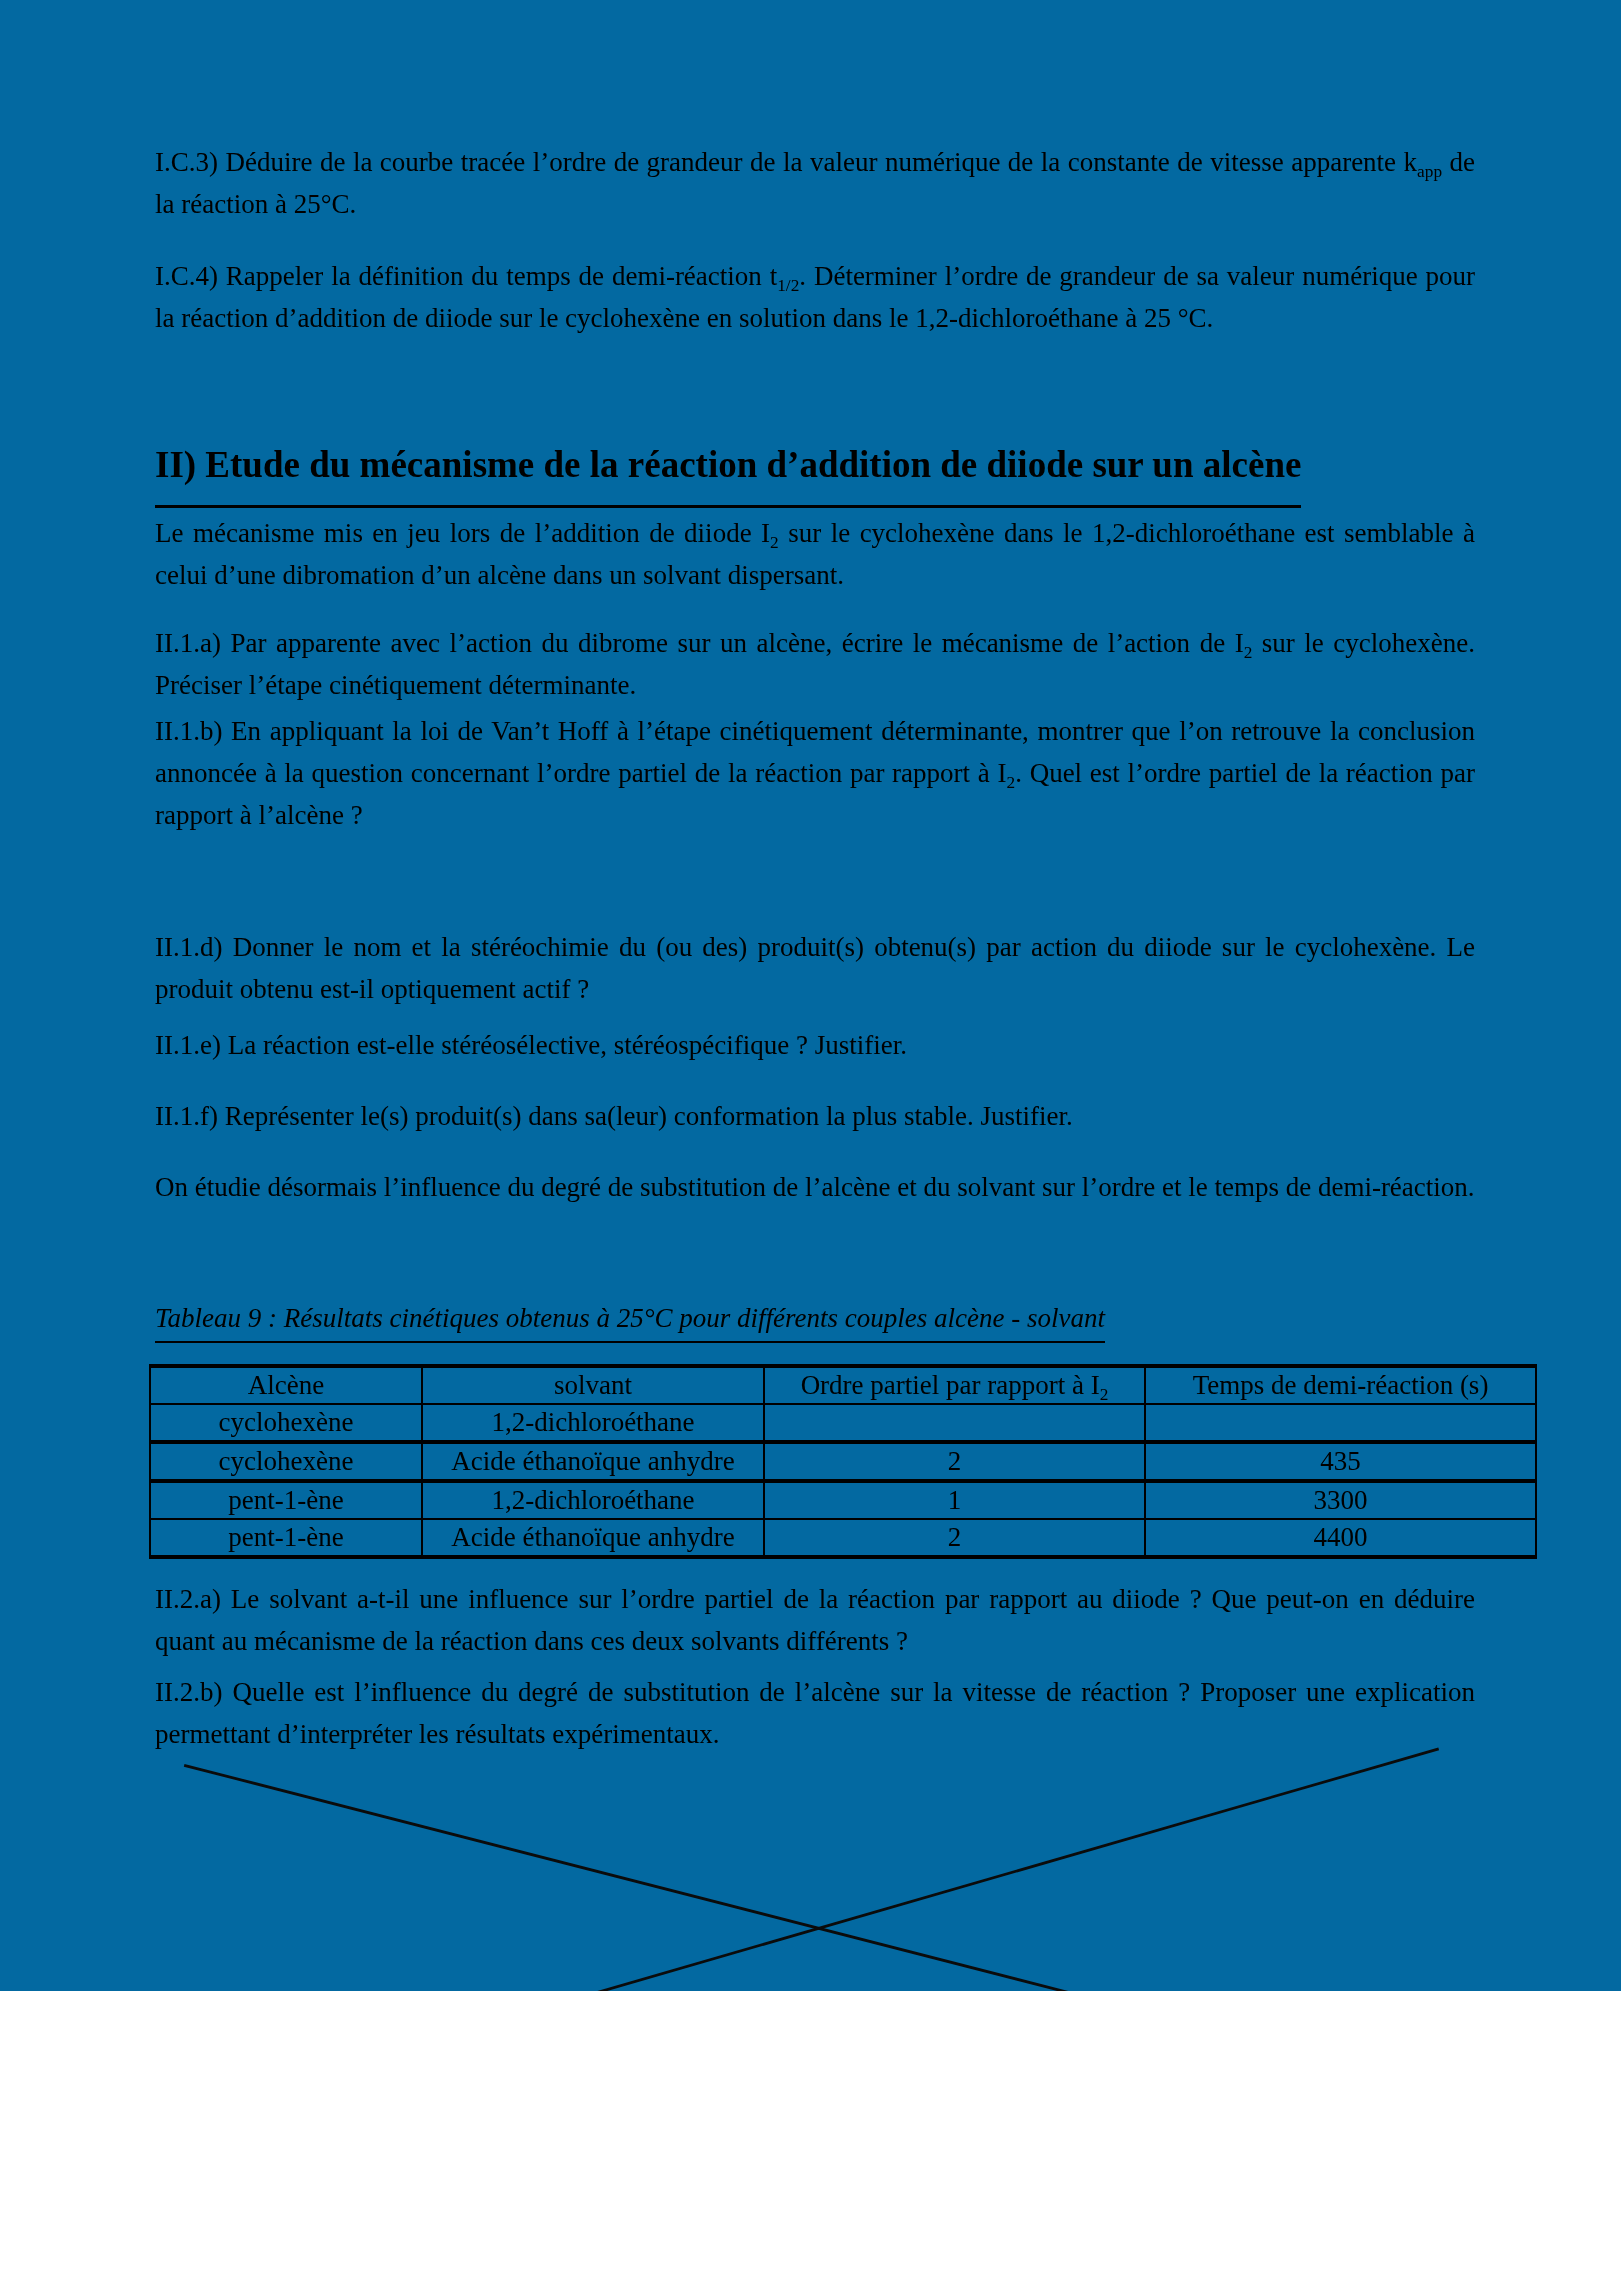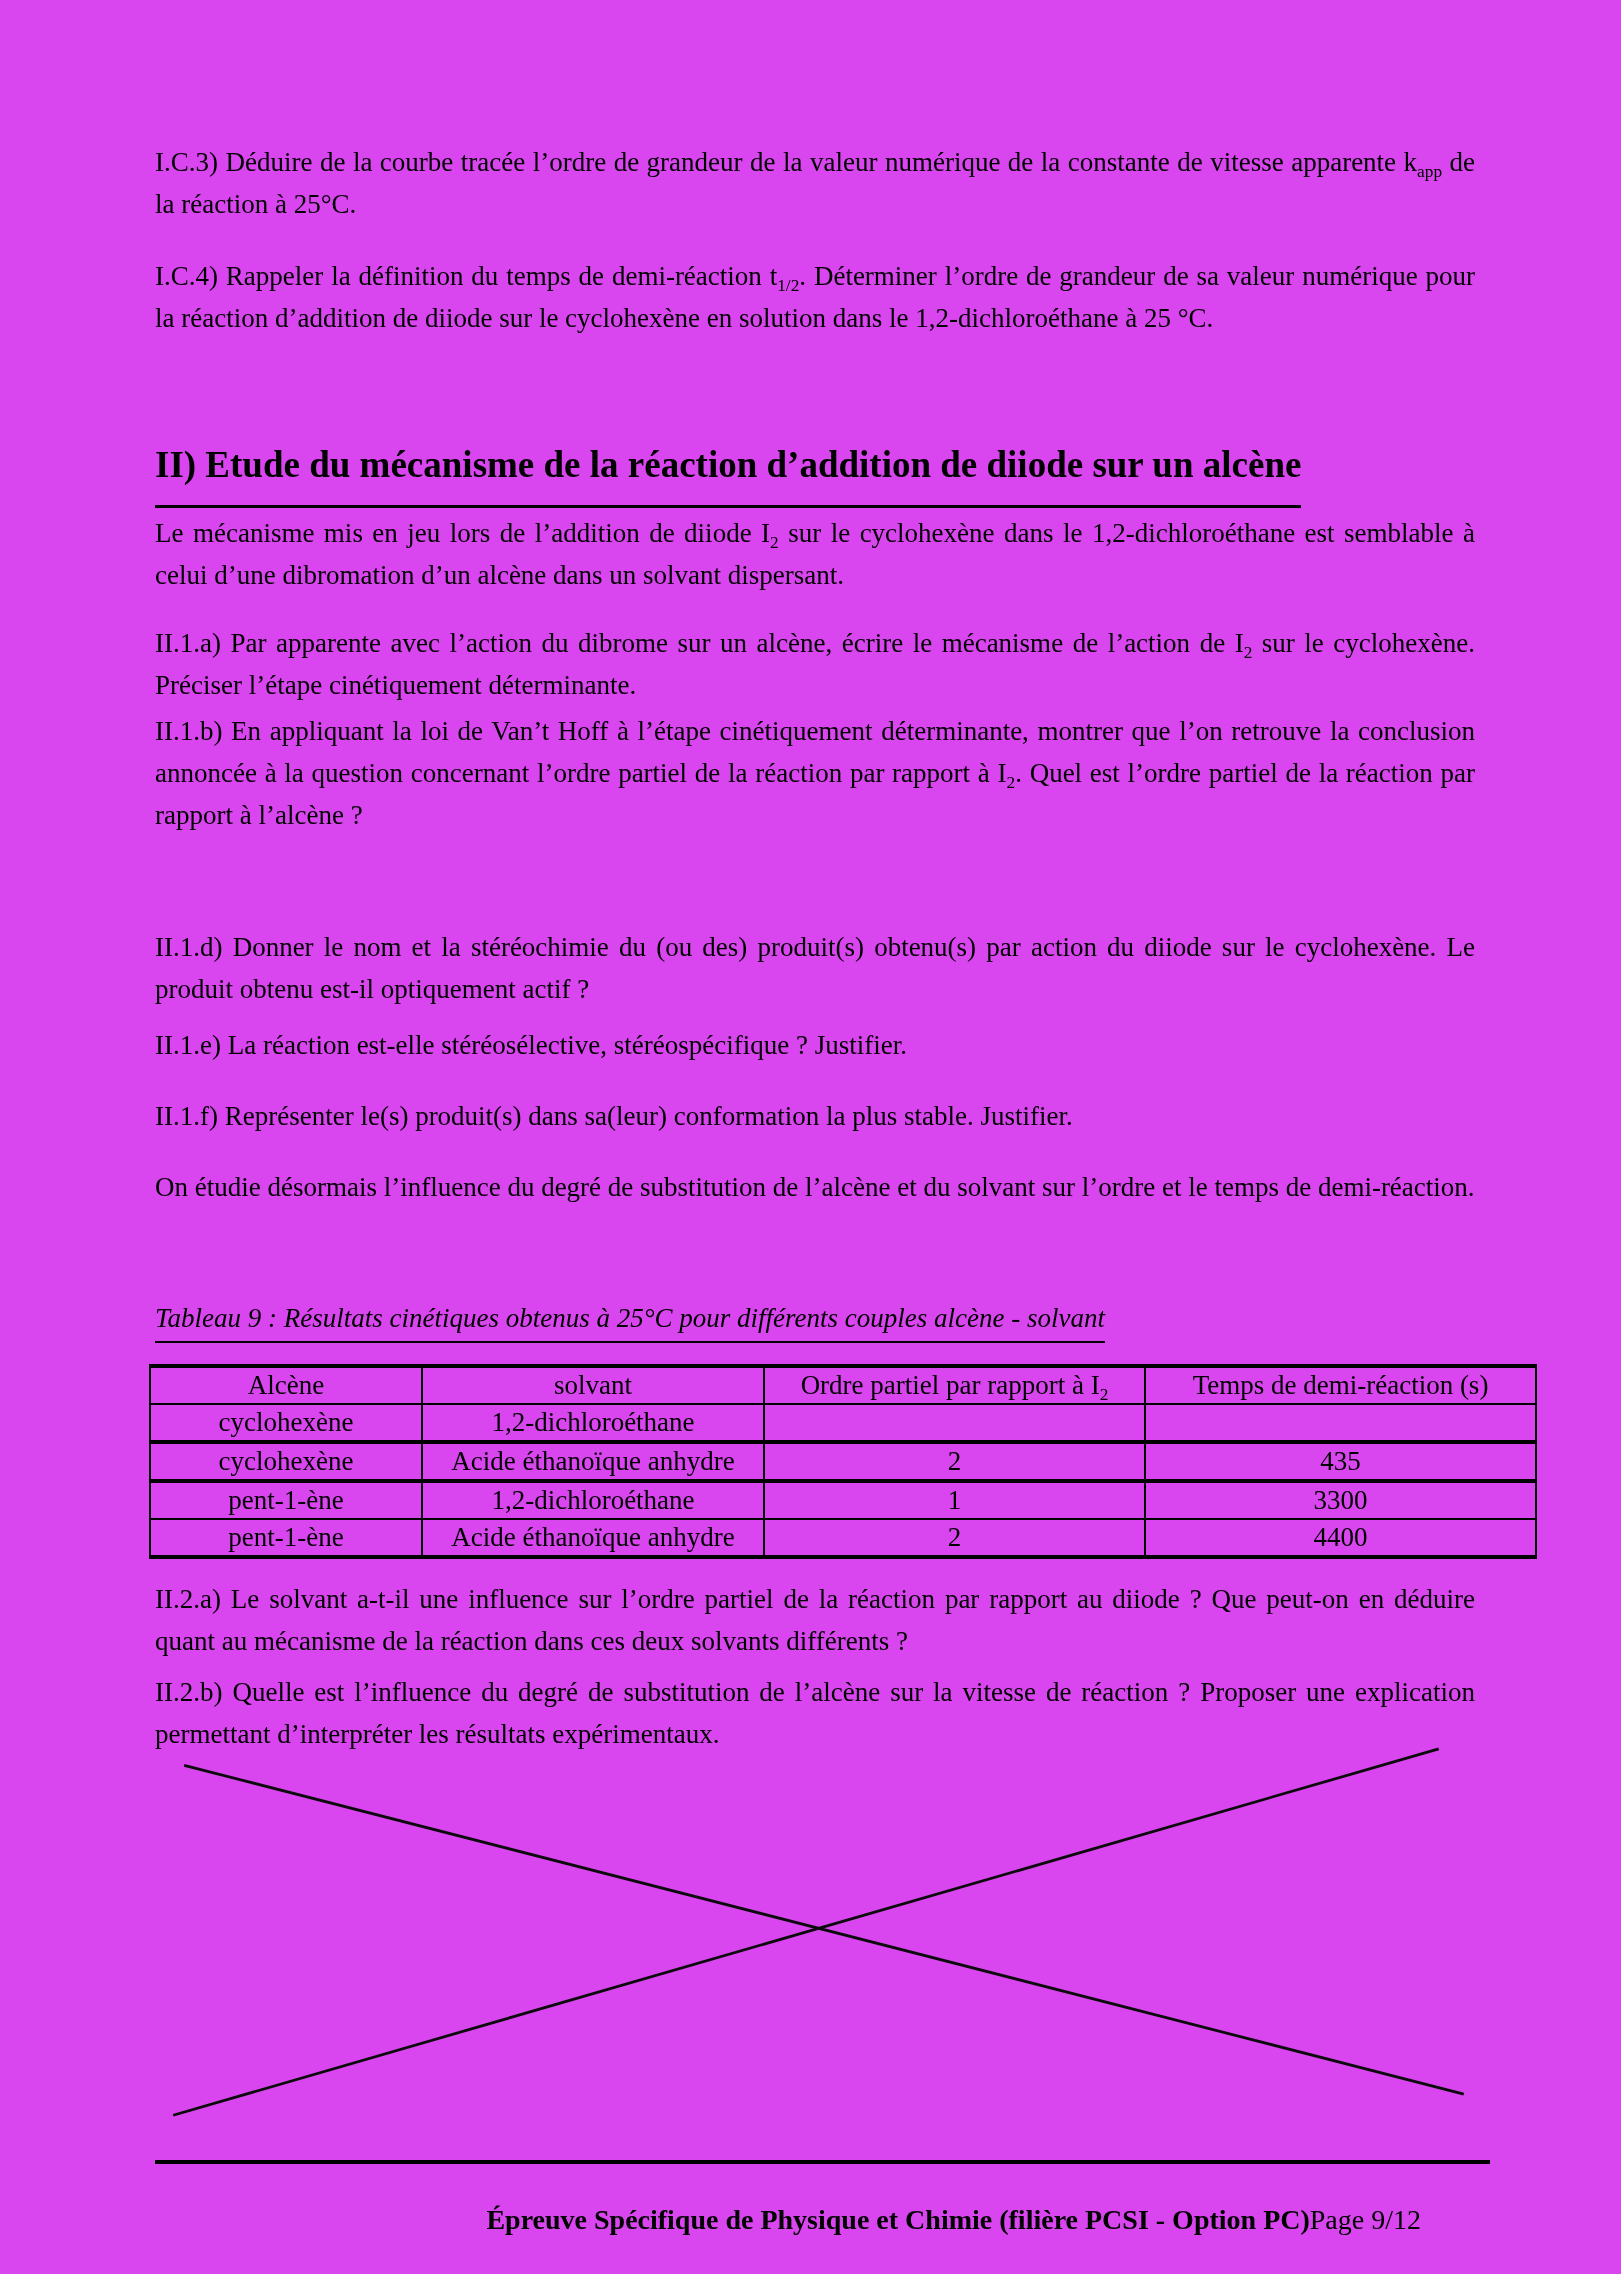--- a/index.html
+++ b/index.html
@@ -1,21 +1,21 @@
 <!DOCTYPE html>
 <html lang="fr" style="font-size:12.6px"><head>
 <meta charset="utf-8">
 <title>Page</title>
 <style>
   html, body { margin: 0; padding: 0; background: #ffffff; }
   .page {
     position: relative;
     width: 1622px;
-    height: 2274px;
-    background: #d946ef;
+    height: 1991px;
+    background: #0369a1;
     color: #000000;
     font-family: "Liberation Serif", serif;
     overflow: hidden;
   }
   .para {
     position: absolute;
     left: 155px;
     width: 1320px;
     margin: 0;
     font-size: 27px;

